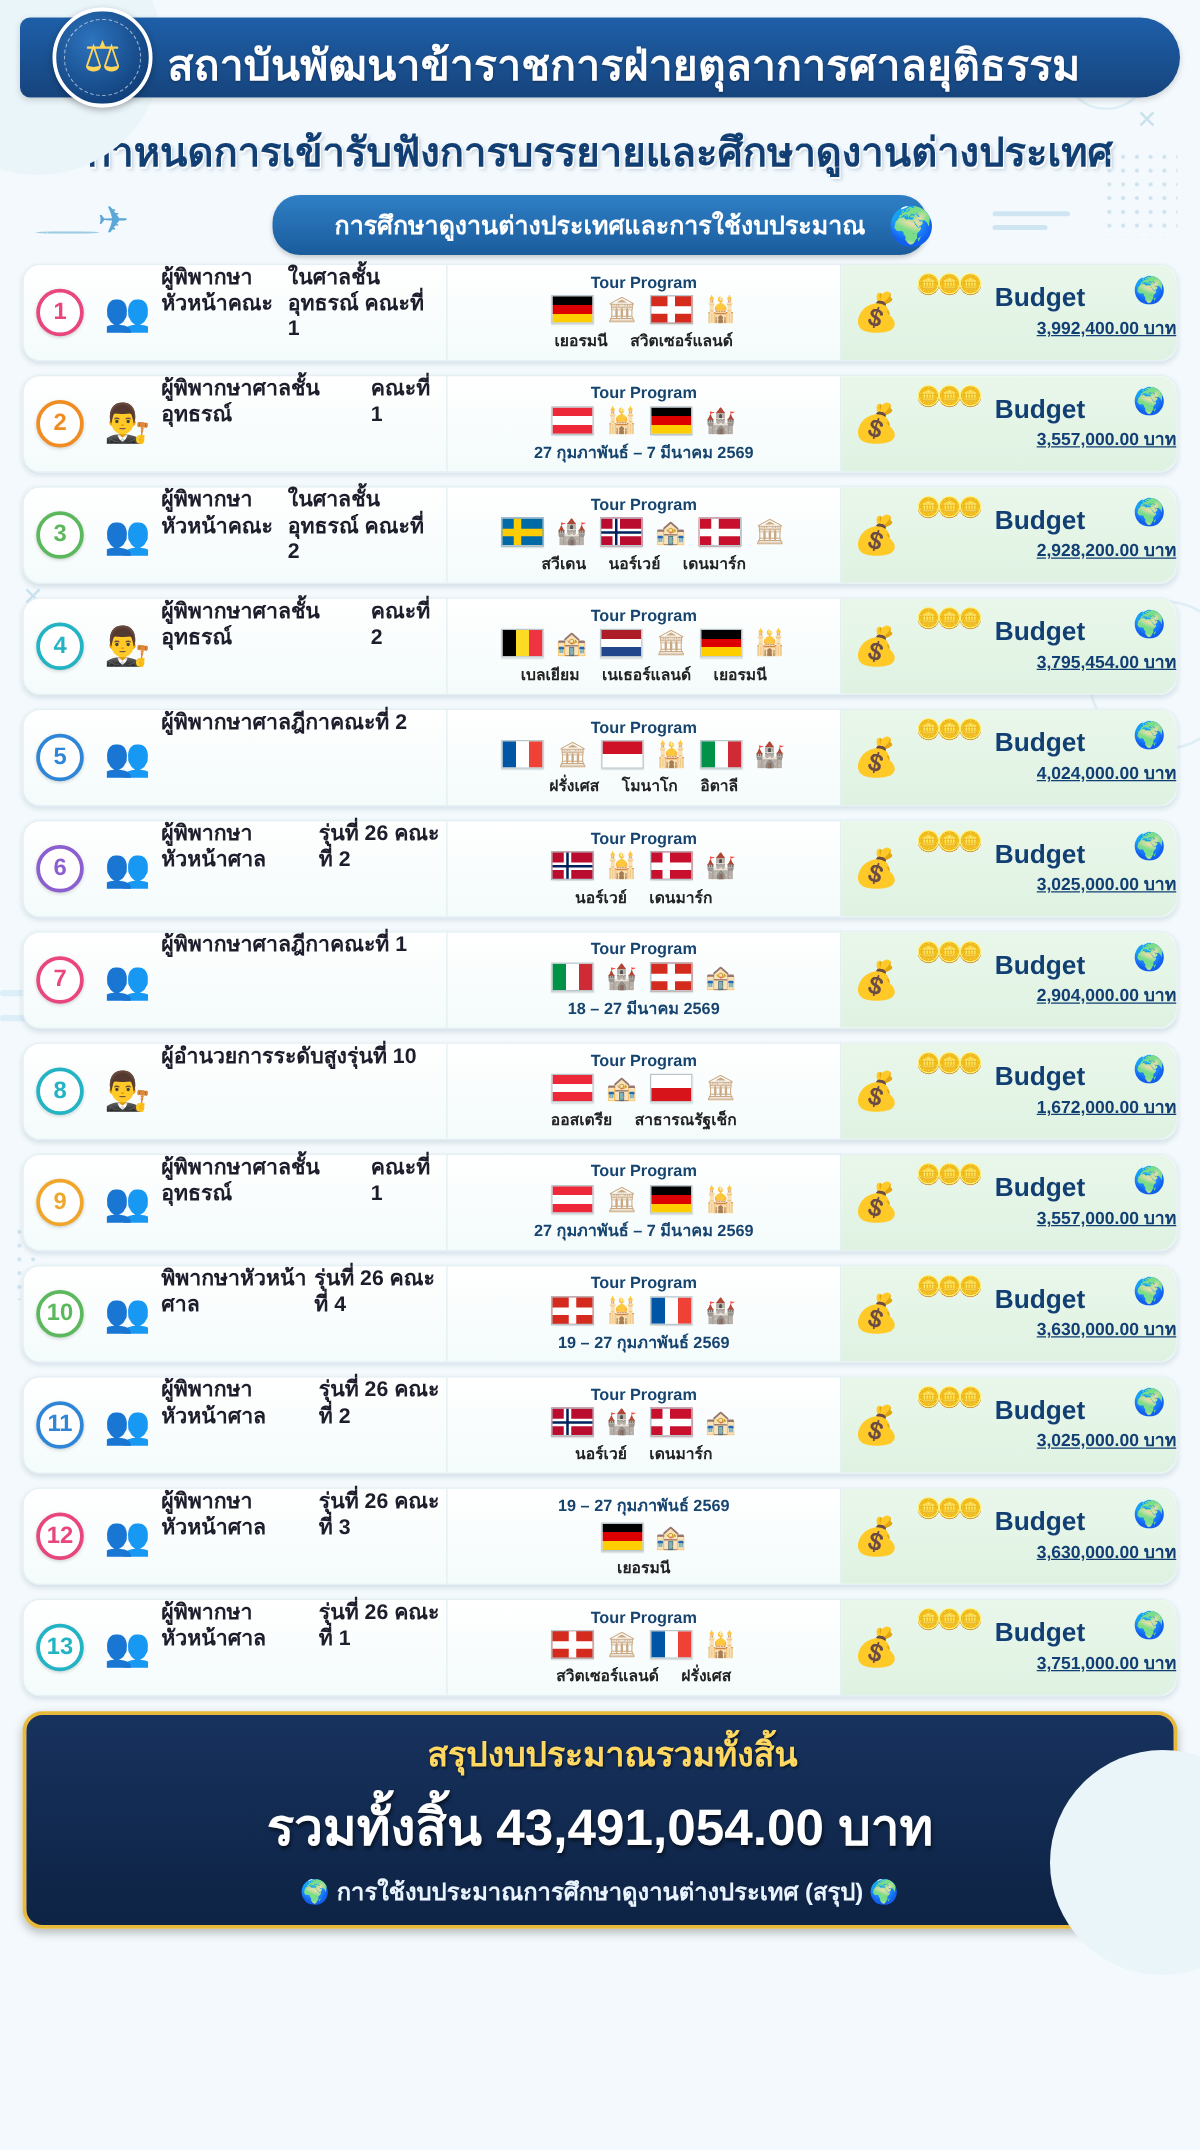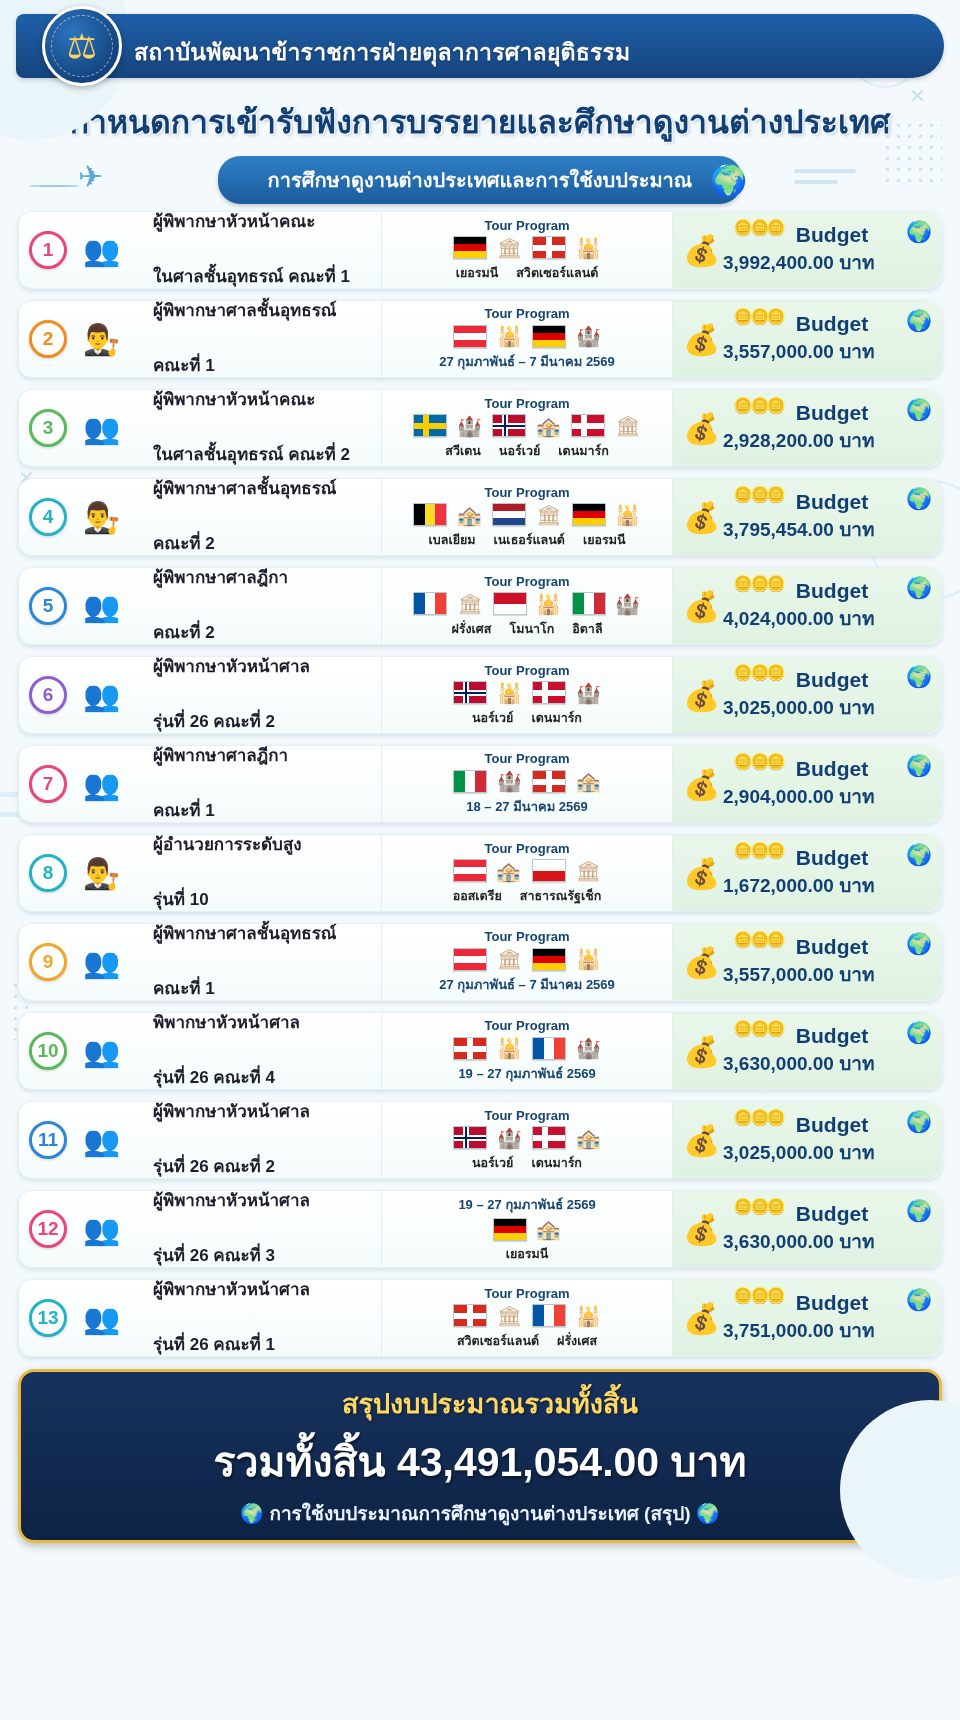--- a/index.html
+++ b/index.html
@@ -51,21 +51,21 @@
     height: 64px;
     background: linear-gradient(180deg, #1e5fa8 0%, #16447d 100%);
     border-radius: 8px 32px 32px 8px;
     display: flex;
     align-items: center;
     padding-left: 118px;
     box-shadow: 0 2px 5px rgba(0,0,0,.17);
   }
   .header-title {
     color: #ffffff;
-    font-size: 23px;
+    font-size: 34px;
     font-weight: bold;
     letter-spacing: .2px;
     text-shadow: 0 1px 2px rgba(0,0,0,.35);
     margin-top: 12px;
   }
   .emblem {
     position: absolute;
     left: 26px; top: -8px;
     width: 80px; height: 80px;
     border-radius: 50%;
@@ -152,27 +152,26 @@
   }
   .person-ico {
     margin-left: 56px;
     width: 54px;
     display: flex; align-items: center; justify-content: center;
     font-size: 30px;
     color: #2c2c3a;
   }
   .who {
     flex: 0 0 228px;
-    display: flex; flex-direction: column; justify-content: space-between;
+    display: flex; flex-direction: row; justify-content: flex-start;
     font-size: 17px;
     font-weight: bold;
     color: #1d1d2b;
     line-height: 1.22;
     padding-right: 4px;
-    margin-left: 24px;
   }
 
   .tour {
     flex: 1 1 auto;
     display: flex; flex-direction: column; align-items: center; justify-content: center;
     border-left: 1px solid #e2eef2;
     border-right: 1px solid #e2eef2;
     position: relative;
     padding: 0 6px;
   }
@@ -227,22 +226,23 @@
     transform: translateY(-50%);
     font-size: 30px;
   }
   .coins { position: absolute; left: 60px; top: 6px; font-size: 16px; color: #e8a91c; letter-spacing: -3px; }
   .budget-text { display: flex; flex-direction: column; justify-content: center; width: 100%; }
   .budget-word {
     font-size: 21px; font-weight: bold; color: #123f73; text-align: center;
     margin-left: -6px;
   }
   .budget-amt {
-    font-size: 19px; font-weight: bold; color: #123f73; text-align: left;
+    font-size: 14px; font-weight: bold; color: #123f73; text-align: right;
     margin-left: -6px;
+    text-decoration: underline;
   }
   .globe-ico {
     position: absolute; right: 8px; top: 8px; font-size: 21px;
   }
 
   
   .footer {
     margin: 12px 18px 0 18px;
     border-radius: 16px;
     background: linear-gradient(180deg,#17325e 0%, #0d2344 100%);

